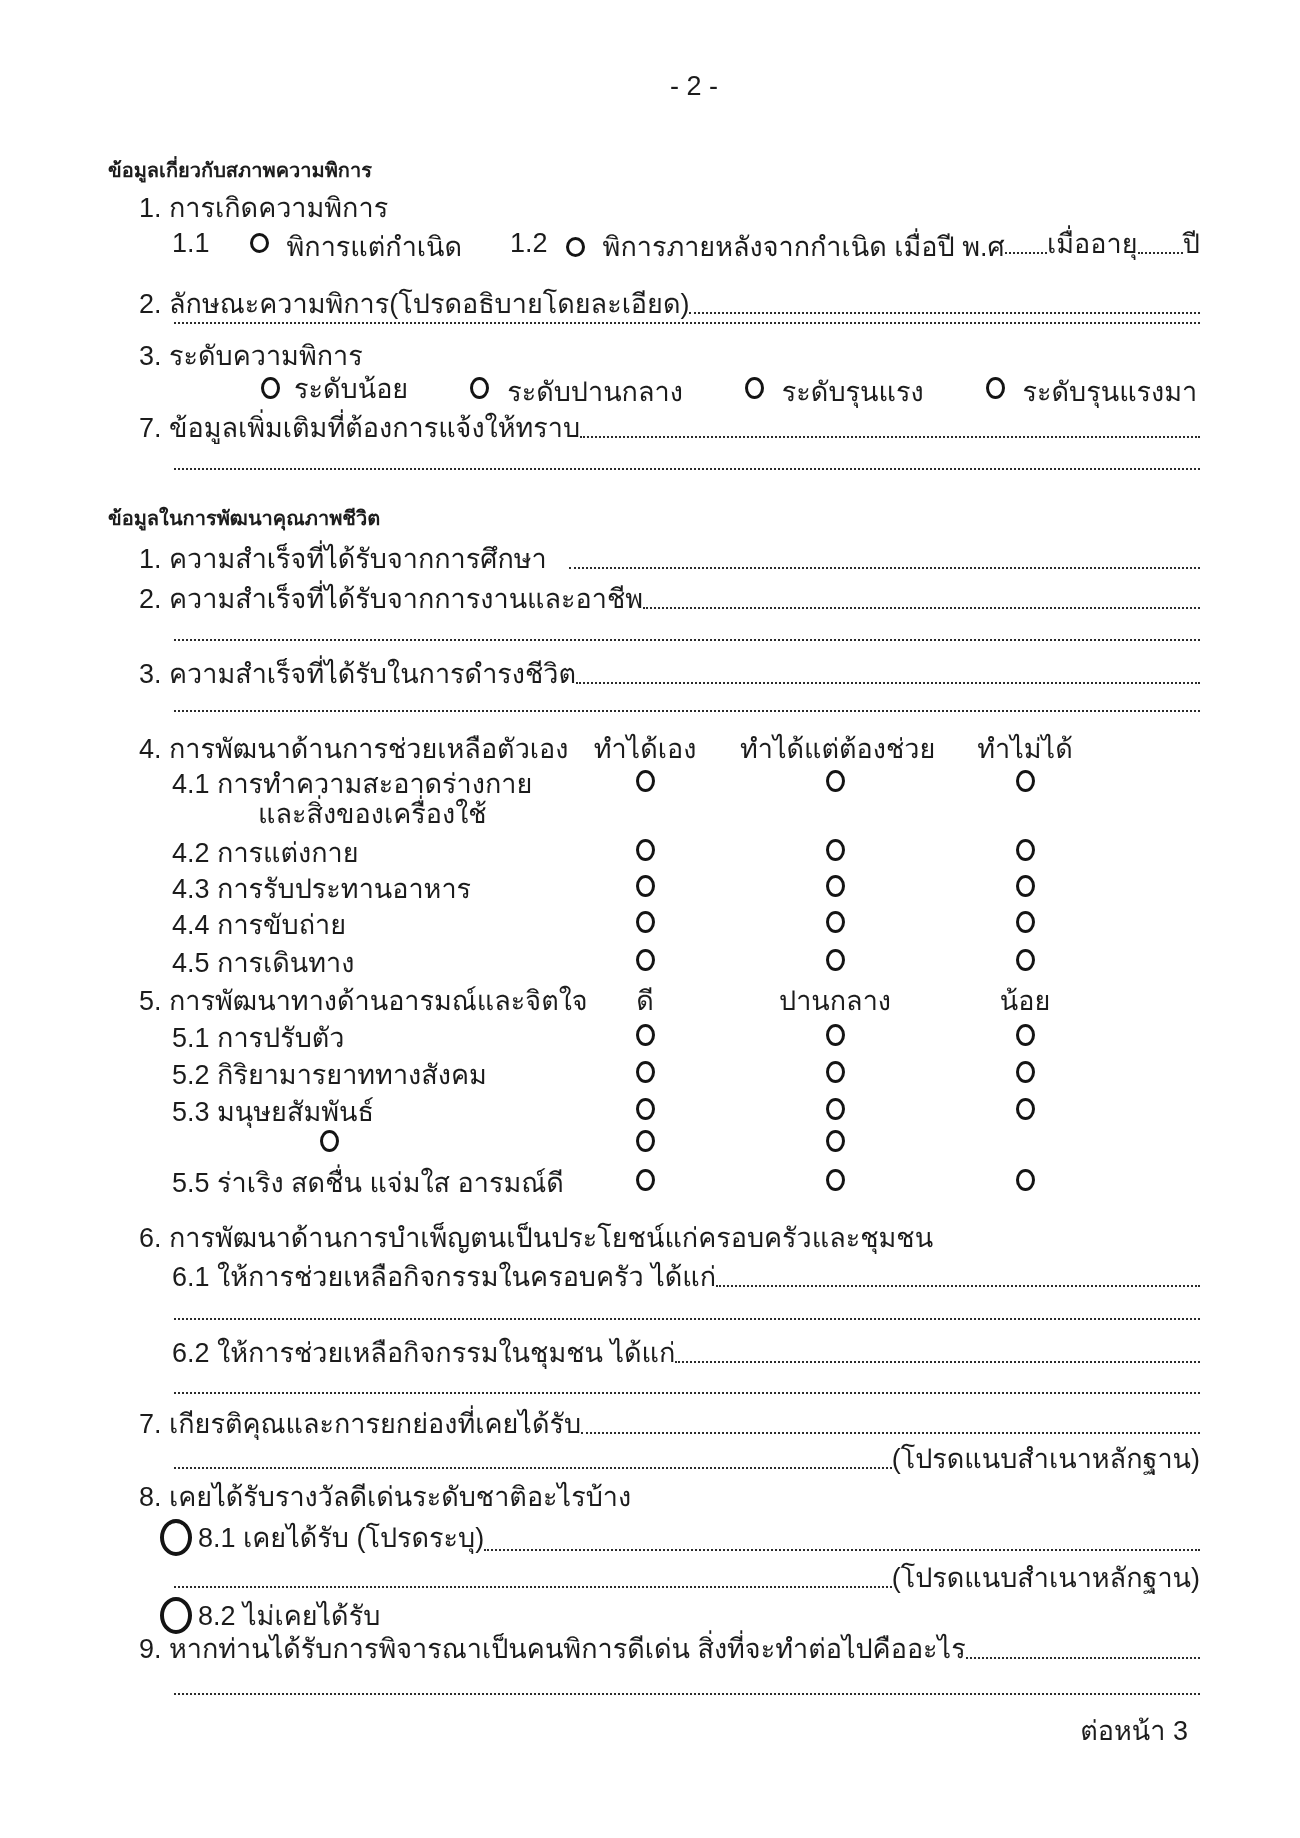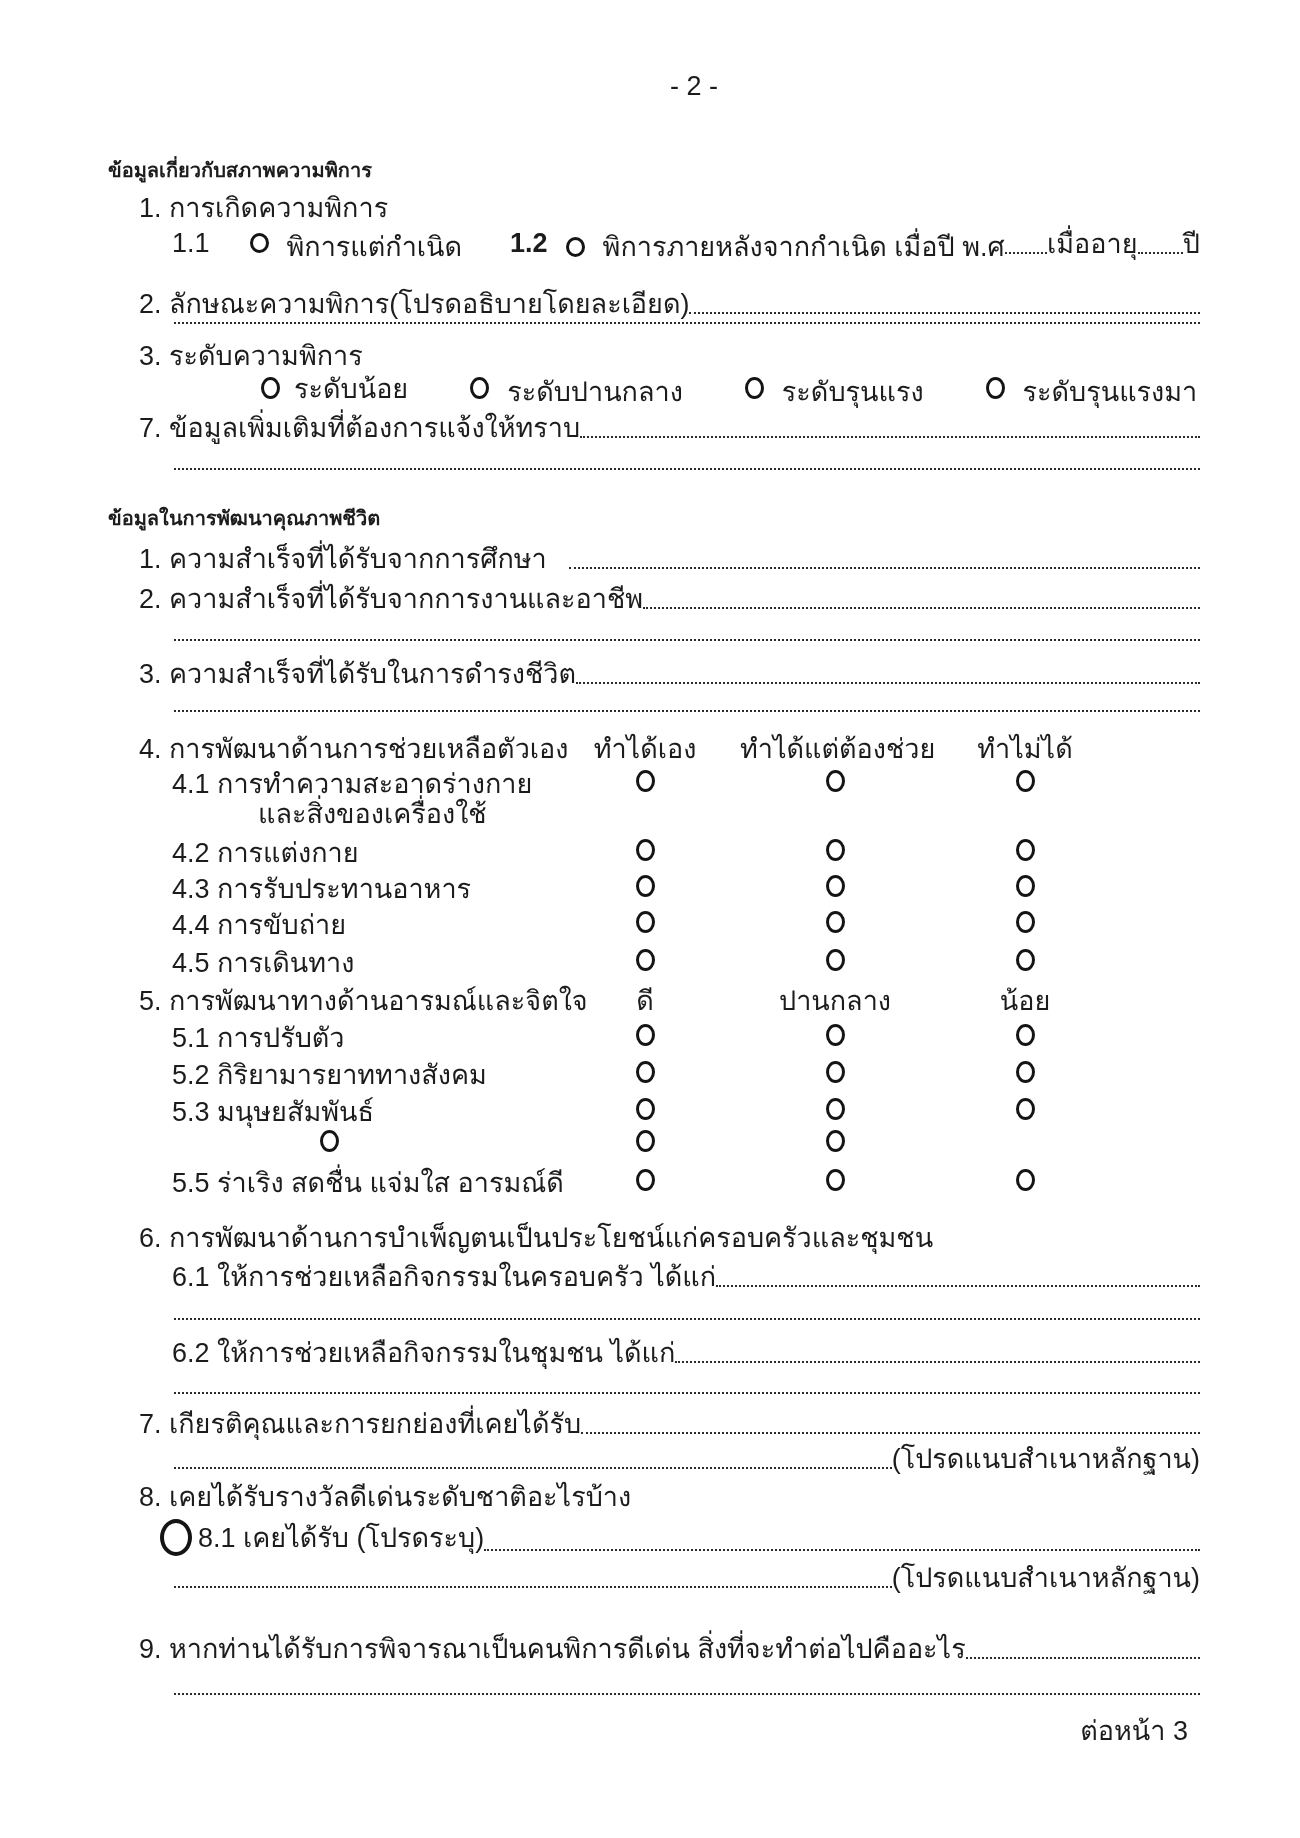--- a/index.html
+++ b/index.html
@@ -9,21 +9,21 @@
   .line { position:absolute; display:flex; align-items:center; height:34px;
           font-size:27px; white-space:nowrap; }
   .bold { font-weight:700; font-size:20px; }
   .leader { border-bottom:2.5px dotted #2b2b2b; height:0; align-self:flex-end; margin-bottom:6px; }
   .grow { flex:1 1 auto; }
   .dotline { position:absolute; height:0; border-bottom:2.5px dotted #2b2b2b; }
   .circle { display:inline-block; width:19px; height:22px; border:3px solid #141414;
             border-radius:50%; flex:0 0 auto; }
   .circle.small { width:19px; height:20px; }
   .circle.big { width:32px; height:37px; border-width:4px; margin-right:6px; }
-  .gap14 { margin-left:14px; } .gap18 { margin-left:18px;margin-top:7px; } .gap40 { margin-left:40px;font-weight:bold; }
+  .gap14 { margin-left:14px; } .gap18 { margin-left:18px;margin-top:7px; } .gap40 { margin-left:40px; }
   .trow { position:absolute; left:108px; width:1092px; height:34px; display:grid;
           grid-template-columns:442px 190px 190px 190px; align-items:center; font-size:27px; white-space:nowrap; }
   .tlabel { padding-left:64px; }
   .tlabel.qnum { padding-left:31px; }
   .tcol { text-align:center; }
   .center { justify-content:center; }
   .right { justify-content:flex-end; padding-right:12px; }
 </style>
 </head>
 <body>
@@ -218,20 +218,24 @@
   </div>
   <div class="line" style="top:1517px; left:160px; width:1040px; height:40px;">
     <span class="circle big"></span>
     <span>8.1 เคยได้รับ (โปรดระบุ) </span>
     <span class="leader grow"></span>
   </div>
   <div class="line" style="top:1560px; left:174px; width:1026px;">
     <span class="leader grow"></span>
     <span>(โปรดแนบสำเนาหลักฐาน)</span>
   </div>
+  <div class="line" style="top:1595px; left:160px; width:1040px; height:40px;">
+    <span class="circle big"></span>
+    <span>8.2 ไม่เคยได้รับ</span>
+  </div>
 
   <div class="line" style="top:1631px; left:139px; width:1061px;">
     <span>9. หากท่านได้รับการพิจารณาเป็นคนพิการดีเด่น สิ่งที่จะทำต่อไปคืออะไร</span>
     <span class="leader grow"></span>
   </div>
   <div class="dotline" style="top:1693px; left:174px; width:1026px;"></div>
 
   <div class="line right" style="top:1713px; left:108px; width:1092px;">
     <span>ต่อหน้า 3</span>
   </div>

